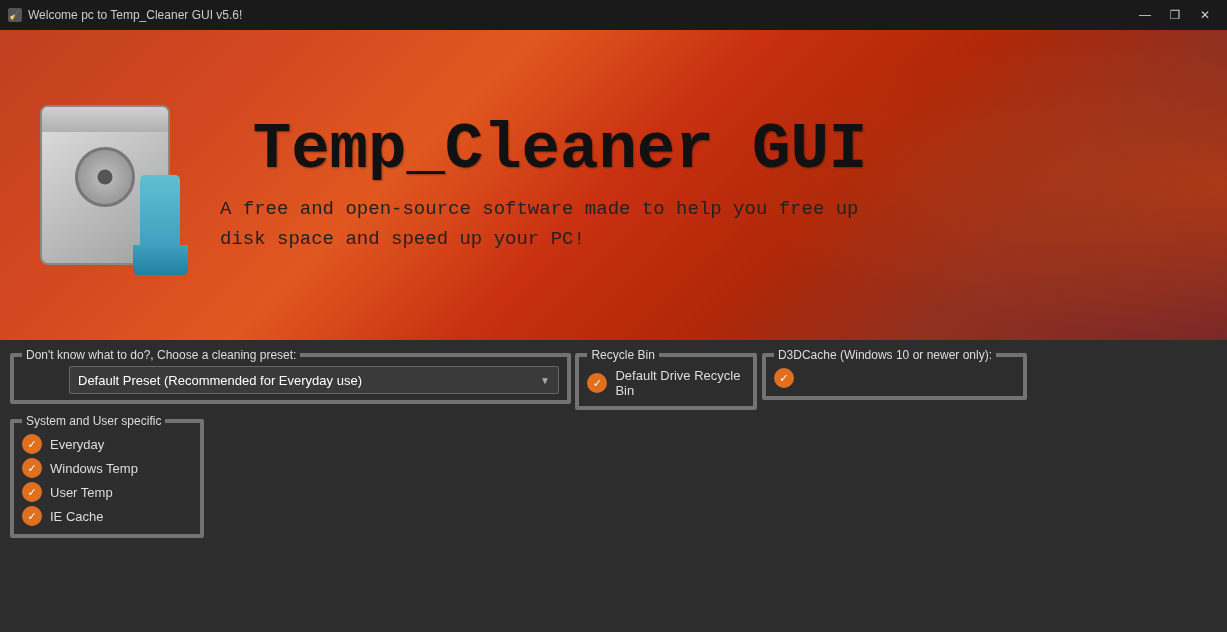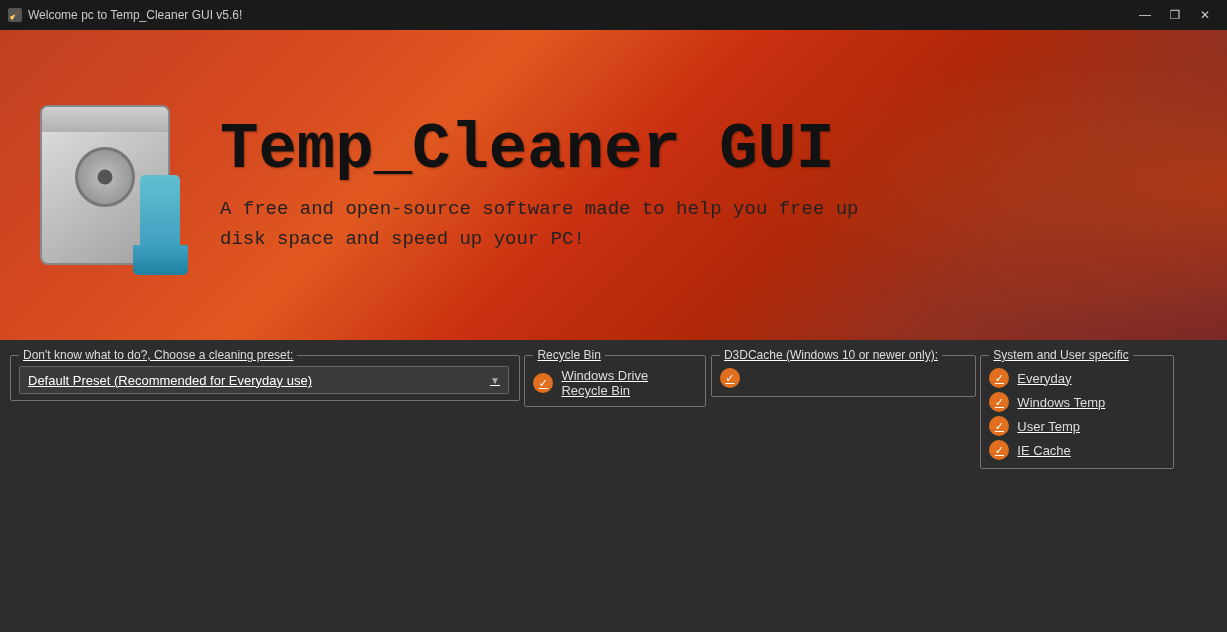--- a/index.html
+++ b/index.html
@@ -140,44 +140,44 @@
       z-index: 1;
     }
     .hero-title {
       font-size: 64px;
       font-weight: 900;
       color: #111;
       line-height: 1.1;
       margin-bottom: 8px;
       text-shadow: 1px 1px 2px rgba(0,0,0,0.3);
       font-family: 'Courier New', monospace;
+      text-align: center;
     }
     .hero-subtitle {
       font-size: 19px;
       color: #222;
       line-height: 1.6;
       max-width: 680px;
       font-family: 'Courier New', monospace;
     }
 
     
     .content {
       padding: 8px 10px;
       background: #2d2d2d;
     }
 
     
     .fieldgroup {
-      border: 1px solid #737373;
+      border: 4px solid #737373;
       border-radius: 2px;
       margin-bottom: 4px;
       padding: 4px 8px 6px;
       display: inline-block;
       vertical-align: top;
-      text-decoration: underline;
     }
     .fieldgroup legend {
       font-size: 12px;
       color: #ddd;
       padding: 0 4px;
     }
 
     
     .preset-group {
       width: 510px;
@@ -189,20 +189,21 @@
       background: #3a3a3a;
       border: 1px solid #666;
       color: #fff;
       font-size: 13px;
       padding: 4px 8px;
       cursor: pointer;
       display: flex;
       align-items: center;
       justify-content: space-between;
       border-radius: 2px;
+      margin-left: 47px;
     }
     .preset-select-arrow {
       font-size: 10px;
       color: #aaa;
     }
 
     
     .recycle-group {
       width: 182px;
       margin-bottom: 4px;
@@ -291,21 +292,21 @@
       <span>Default Preset (Recommended for Everyday use)</span>
       <span class="preset-select-arrow">▼</span>
     </div>
   </fieldset>
 
   
   <fieldset class="fieldgroup recycle-group">
     <legend>Recycle Bin</legend>
     <div class="check-item">
       <div class="check-circle checked">✓</div>
-      <span>Windows Drive Recycle Bin</span>
+      <span>Default Drive Recycle Bin</span>
     </div>
   </fieldset>
 
   
   <fieldset class="fieldgroup d3d-group">
     <legend>D3DCache (Windows 10 or newer only):</legend>
     <div class="check-item">
       <div class="check-circle checked">✓</div>
     </div>
   </fieldset>

